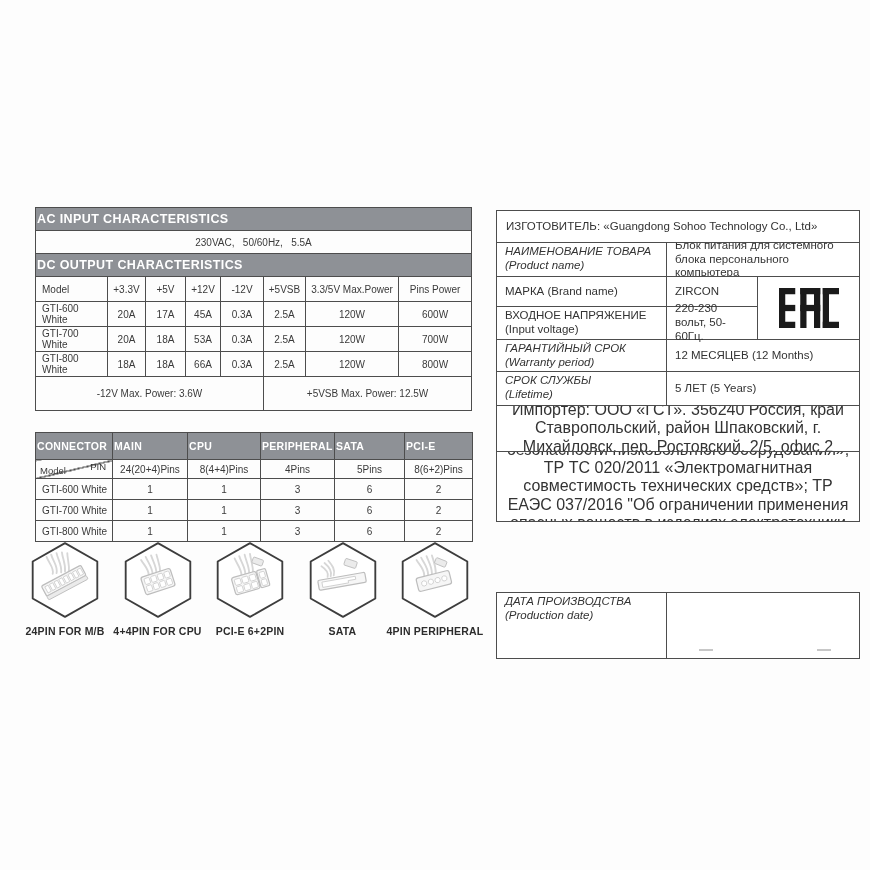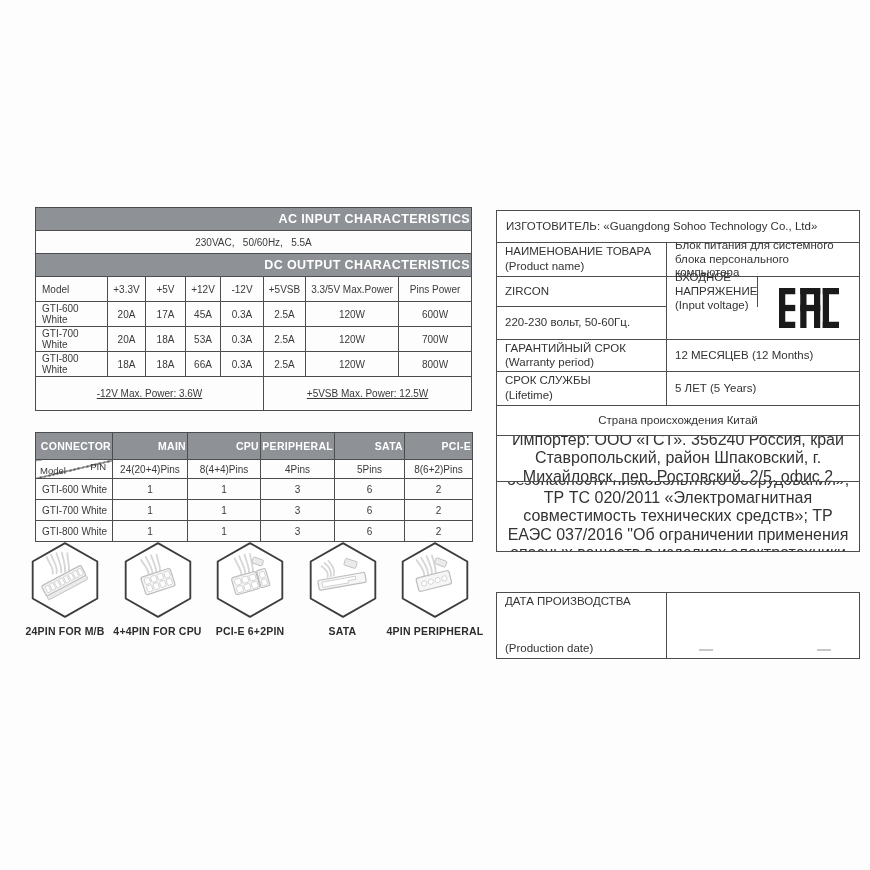--- a/index.html
+++ b/index.html
@@ -5,29 +5,29 @@
   html,body { margin:0; padding:0; background:#ffffff; }
   .canvas {
     position:relative; width:870px; height:870px; background:#fdfdfd;
     font-family:"Liberation Sans", sans-serif; color:#383838; overflow:hidden;
   }
   
   table.spec { border-collapse:collapse; table-layout:fixed; position:absolute; }
   table.spec th, table.spec td { border:1px solid #4d4d4d; overflow:hidden; }
   .gbar {
     background:#8e9196; color:#ffffff; font-weight:bold; font-size:12.5px;
-    text-align:right; letter-spacing:.4px;
+    text-align:left; letter-spacing:.4px;
   }
   .t1 { left:35px; top:207px; width:436px; }
   .t1 td { font-size:10px; text-align:center; color:#3a3a3a; }
   .t1 .rowac   { height:23px; }
   .t1 .rowbar  { height:23px; }
   .t1 .rowhdr  { height:25px; }
   .t1 .rowdata { height:21px; }
-  .t1 .rowfoot { height:34px;text-decoration:underline; }
+  .t1 .rowfoot { height:34px; }
   .pre { white-space:pre; }
   .cl  { text-align:left !important; padding-left:6px; }
   .t2 { left:35px; top:432px; width:437px; }
   .t2 th.gbar { font-size:10.5px; height:24px; letter-spacing:.3px; }
   .t2 td { font-size:10px; text-align:center; color:#3a3a3a; }
   .t2 .rowpin  { height:19px;margin-left:38px; }
   .t2 .rowdata { height:21px; }
   .diag {
     position:relative;
     background-image:linear-gradient(to bottom right,
@@ -44,21 +44,21 @@
   .hexo  { fill:#ffffff; stroke:#3d3d3d; stroke-width:2.4; stroke-linejoin:round; }
   .cbody { fill:#f6f6f6; stroke:#bdbdbd; stroke-width:1.6; }
   .cpin  { fill:#ffffff; stroke:#cfcfcf; stroke-width:1.1; }
   .clatch{ fill:#ebebeb; stroke:#bdbdbd; stroke-width:1.1; }
   .cwire { fill:none; stroke:#d7d7d7; stroke-width:2.4; stroke-linecap:round; }
   .cslot { fill:#ffffff; stroke:#cfcfcf; stroke-width:1.2; }
   
   .panel { position:absolute; left:496px; top:210px; width:362px; border:1px solid #4d4d4d; font-size:11.5px; color:#333; background:#fff; }
   .prow  { display:flex; border-bottom:1px solid #4d4d4d; box-sizing:border-box; overflow:hidden; }
   .prow:last-child { border-bottom:none; }
-  .plabel { width:170px; border-right:1px solid #4d4d4d; padding:2px 8px; display:flex; flex-direction:column; justify-content:space-between; box-sizing:border-box; line-height:1.2; }
+  .plabel { width:170px; border-right:1px solid #4d4d4d; padding:2px 8px; display:flex; flex-direction:column; justify-content:flex-start; box-sizing:border-box; line-height:1.2;font-style:italic; }
   .pvalue { flex:1; padding:2px 8px; display:flex; flex-direction:column; justify-content:center; box-sizing:border-box; line-height:1.2; }
   .pfull  { padding:3px 9px; display:flex; flex-direction:column; justify-content:center; box-sizing:border-box; line-height:1.18;text-align:center; }
   .center { align-items:center; text-align:center; }
   
   .bv { display:grid; grid-template-columns:170px 91px 1fr; grid-template-rows:30px 32px; border-bottom:1px solid #4d4d4d; box-sizing:border-box; }
   .bv > div { box-sizing:border-box; display:flex; flex-direction:column; justify-content:center; padding:2px 8px; line-height:1.2; }
   .bv .c1 { border-right:1px solid #4d4d4d; }
   .bv .c2 { border-right:1px solid #4d4d4d; }
   .bv .rb { border-bottom:1px solid #4d4d4d; }
   .bv .eac { grid-column:3; grid-row:1 / 3; align-items:center; justify-content:center; padding:0; }
@@ -324,20 +324,21 @@
     </div>
     <div class="prow" style="height:34px">
       <div class="plabel">
         <span>НАИМЕНОВАНИЕ ТОВАРА</span>
         <span>(Product name)</span>
       </div>
       <div class="pvalue">Блок питания для системного блока персонального компьютера</div>
     </div>
 
     <div class="bv">
+      <div class="c1 rb">МАРКА (Brand name)</div>
       <div class="c2 rb">ZIRCON</div>
       <div class="eac">
         <svg width="60" height="42" viewBox="0 0 96 64">
           <g fill="#1a1a1a">
             <rect x="0" y="0" width="10" height="64"></rect>
               <rect x="0" y="0" width="26" height="10"></rect>
             <rect x="0" y="27" width="26" height="10"></rect>
               <rect x="0" y="54" width="26" height="10"></rect>
             <rect x="34" y="0" width="10" height="64"></rect>
               <rect x="56" y="0" width="10" height="64"></rect>
@@ -363,23 +364,20 @@
       </div>
       <div class="pvalue">12 МЕСЯЦЕВ (12 Months)</div>
     </div>
     <div class="prow" style="height:34px">
       <div class="plabel">
         <span>СРОК СЛУЖБЫ</span>
         <span>(Lifetime)</span>
       </div>
       <div class="pvalue">5 ЛЕТ (5 Years)</div>
     </div>
-    <div class="prow" style="height:30px">
-      <div class="pfull center" style="flex:1">Страна происхождения Китай</div>
-    </div>
     <div class="prow" style="height:46px">
       <div class="pfull small">
         <span>Импортер: ООО «ГСТ». 356240 Россия, край Ставропольский, район Шпаковский, г. Михайловск, пер. Ростовский, 2/5, офис 2</span>
       </div>
     </div>
     <div class="prow" style="height:69px">
       <div class="pfull small">Соответствует ТР ТС 004/2011 «О безопасности низковольтного оборудования»; ТР ТС 020/2011 «Электромагнитная совместимость технических средств»; ТР ЕАЭС 037/2016 "Об ограничении применения опасных веществ в изделиях электротехники и радиоэлектроники"</div>
     </div>
   </div>
 

